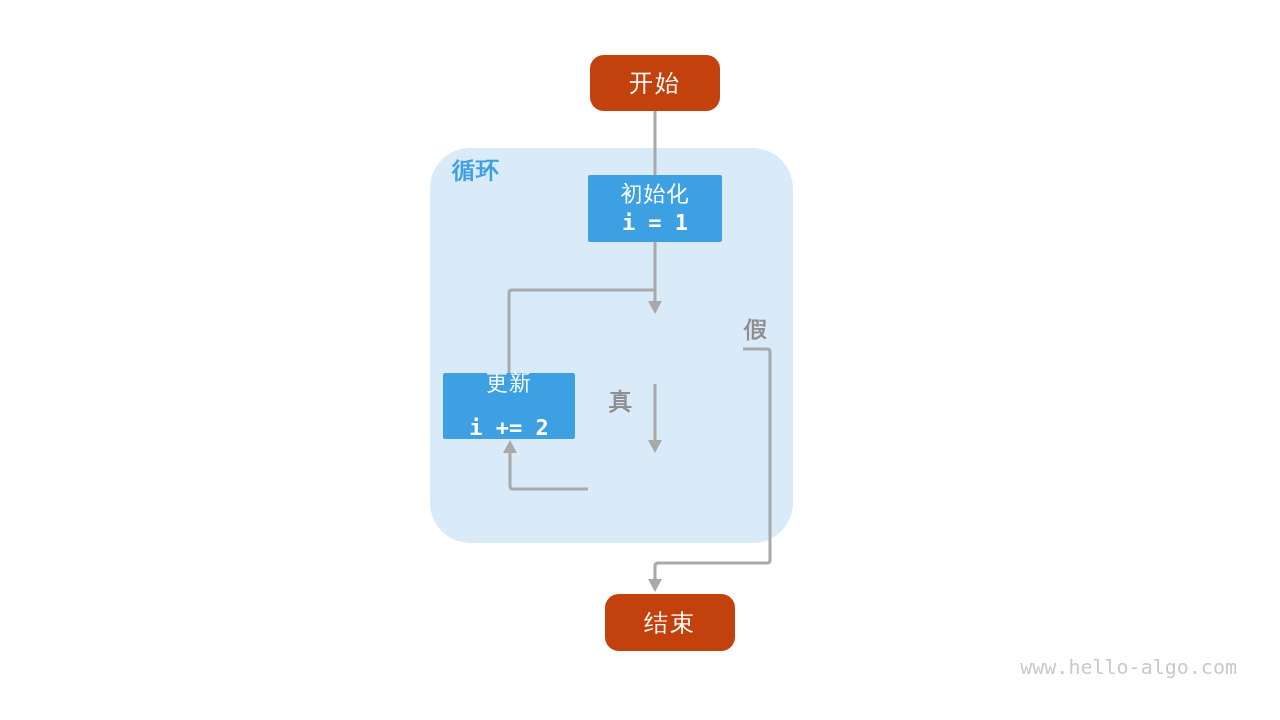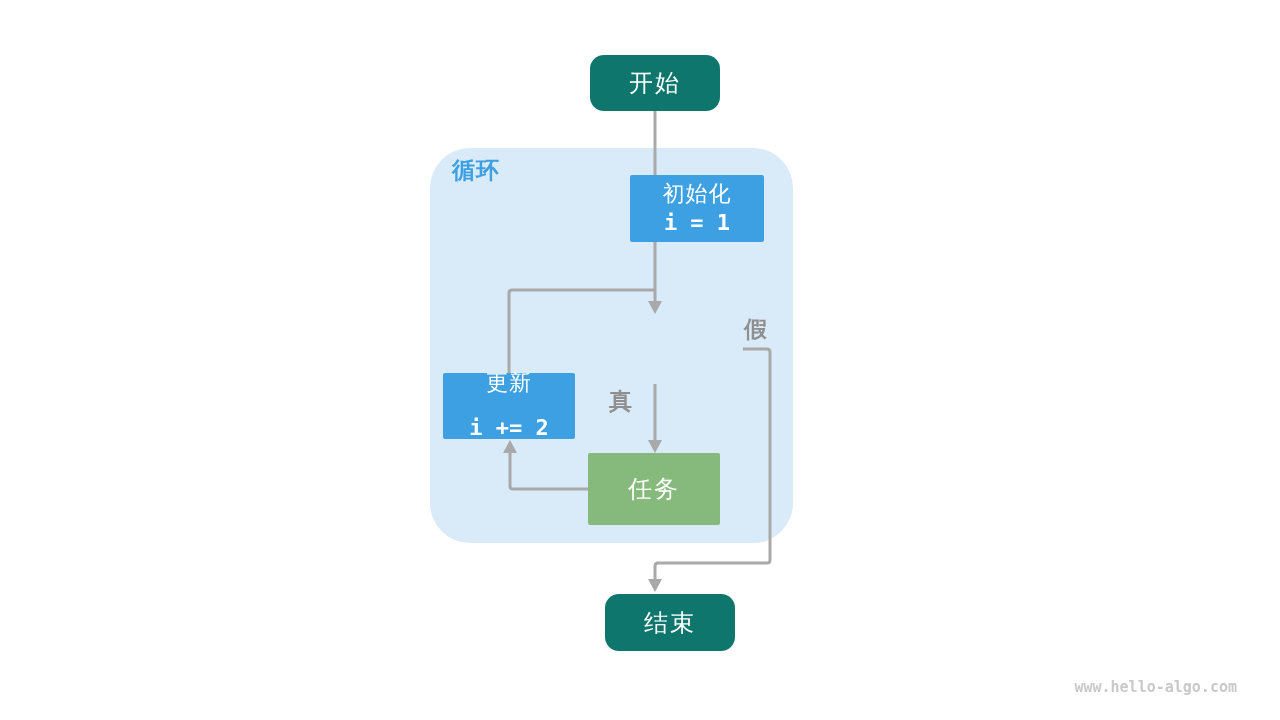--- a/index.html
+++ b/index.html
@@ -21,28 +21,28 @@
   
   .wires { position: absolute; left: 0; top: 0; width: 1280px; height: 720px; z-index: 2; pointer-events: none; }
   .wire { stroke: #a9a9a9; stroke-width: 3; fill: none; stroke-linejoin: round; stroke-linecap: butt; }
   .arrowhead { fill: #a9a9a9; stroke: none; }
 
   
   .node {
     position: absolute; z-index: 3; display: flex; flex-direction: column;
     align-items: center; justify-content: center; color: #ffffff; text-align: center;
   }
-  .terminal { background: #0f766e; border-radius: 14px; font-size: 24px; letter-spacing: 2px; }
+  .terminal { background: #c2410c; border-radius: 14px; font-size: 24px; letter-spacing: 2px; }
   .process  { background: #3da0e2; border-radius: 2px; }
   .task     { background: #86ba7c; border-radius: 2px; font-size: 24px; letter-spacing: 2px; }
   .node .title { font-size: 22px; letter-spacing: 1px; line-height: 1.3; }
   .node .code  { font-family: "DejaVu Sans Mono", "Liberation Mono", monospace; font-size: 22px; font-weight: bold; line-height: 1.3; }
 
   #node-start  { left: 590px; top: 55px;  width: 130px; height: 56px; }
-  #node-init   { left: 588px; top: 175px; width: 134px; height: 67px; margin-left: 42px; }
+  #node-init   { left: 588px; top: 175px; width: 134px; height: 67px; }
   #node-update { left: 443px; top: 373px; width: 132px; height: 66px; gap: 16px; }
   #node-task   { left: 588px; top: 453px; width: 132px; height: 72px; }
   #node-end    { left: 589px; top: 594px; width: 130px; height: 57px; margin-left: 16px; }
 
   
   .diamond-wrap { position: absolute; left: 567px; top: 314px; width: 178px; height: 70px; z-index: 3; }
   .diamond-shape {
     position: absolute; inset: 0; background: #3da0e2;
     clip-path: polygon(50% 0, 100% 50%, 50% 100%, 0 50%);
   }
@@ -52,22 +52,22 @@
     font-size: 21px; font-weight: bold; letter-spacing: 2px;
   }
 
   
   .edge-label { position: absolute; z-index: 4; color: #8f8f8f; font-weight: bold; font-size: 23px; }
   #label-false { left: 744px; top: 314px; }
   #label-true  { left: 609px; top: 386px; }
 
   
   .watermark {
-    position: absolute; right: 43px; top: 678px; z-index: 4;
-    color: #c9c9c9; font-family: "DejaVu Sans Mono", "Liberation Mono", monospace; font-size: 15px; font-weight: bold;
+    position: absolute; right: 43px; top: 655px; z-index: 4;
+    color: #c9c9c9; font-family: "DejaVu Sans Mono", "Liberation Mono", monospace; font-size: 20px;
   }
 </style>
 </head>
 <body>
 
 <div class="canvas">
 
   <div class="loop-box"></div>
   <div class="loop-label">循环</div>
 
@@ -101,23 +101,20 @@
 
 
   <div class="edge-label" id="label-false">假</div>
   <div class="edge-label" id="label-true">真</div>
 
   <div class="node process" id="node-update">
     <span class="title">更新</span>
     <span class="code">i += 2</span>
   </div>
 
-  <div class="node task" id="node-task">
-    <span>任务</span>
-  </div>
 
   <div class="node terminal" id="node-end">
     <span>结束</span>
   </div>
 
   <div class="watermark">www.hello-algo.com</div>
 
 </div>
 
 </body></html>

